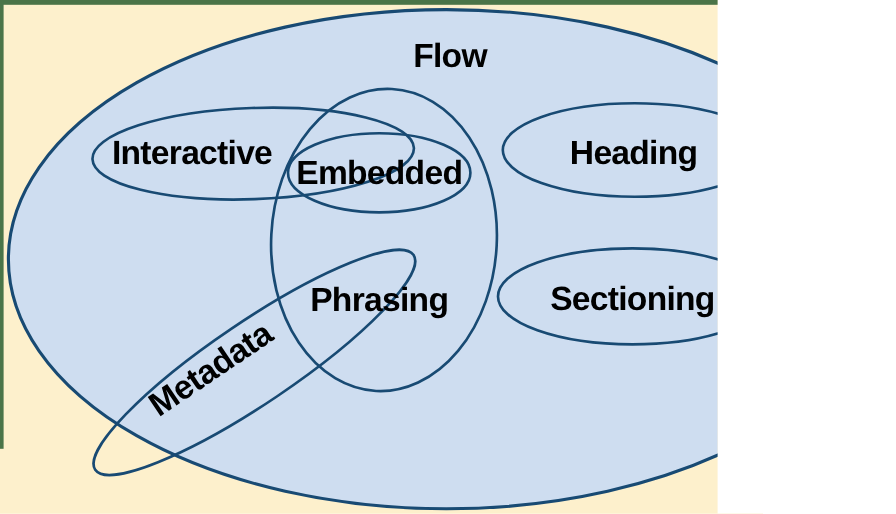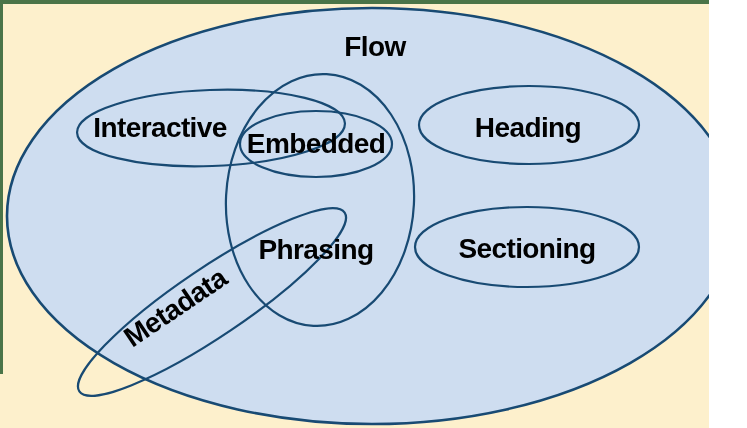--- a/index.html
+++ b/index.html
@@ -2,21 +2,21 @@
 <html><head>
 <meta charset="utf-8">
 <style>
   html, body {
     margin: 0;
     padding: 0;
     font-family: "Liberation Sans", sans-serif;
   }
   .stage {
     position: relative;
-    width: 709px;
+    width: 598px;
     height: 428px;
     background: #FDF0CC;
     overflow: hidden;
   }
   .frame-top {
     position: absolute;
     left: 0; top: 0;
     width: 747px; height: 4px;
     background: #4A7448;
   }

